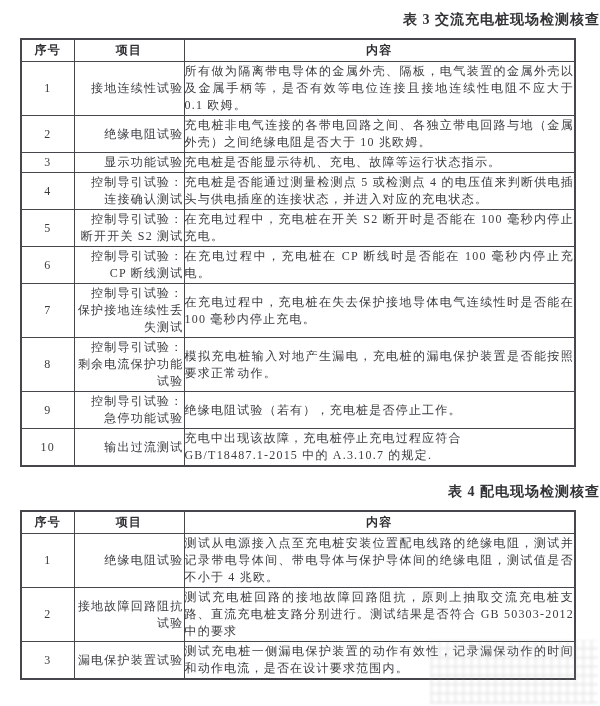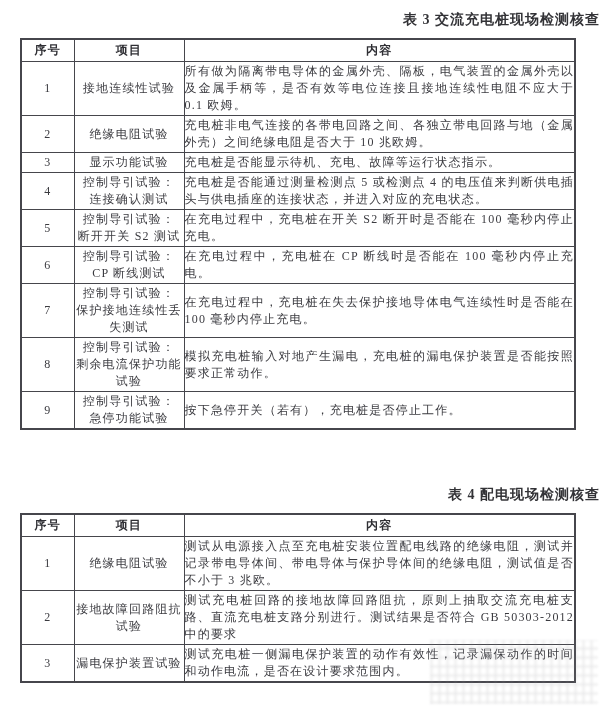--- a/index.html
+++ b/index.html
@@ -17,21 +17,21 @@
     -webkit-font-smoothing: antialiased;
   }
   .doc-title {
     text-align: right;
     font-weight: bold;
     font-size: 14px;
     letter-spacing: 1px;
     color: #333337;
   }
   .title-t3 { padding-top: 11px; }
-  .title-t4 { padding-top: 56px; }
+  .title-t4 { padding-top: 16px; }
   table.sheet {
     border-collapse: collapse;
     table-layout: fixed;
     width: 556px;
     margin: 9px 22px 0 20px;
     border: 2px solid #46464c;
   }
   table.sheet col.c-no   { width: 53px; }
   table.sheet col.c-item { width: 110px; }
   table.sheet th, table.sheet td {
@@ -43,21 +43,21 @@
     letter-spacing: 1.2px;
   }
   table.sheet th {
     font-weight: bold;
     text-align: center;
     color: #2f2f34;
     padding: 2px 4px;
   }
   td.cell-no { text-align: center; }
   td.cell-item {
-    text-align: center;
+    text-align: right;
     white-space: pre-line;
   }
   td.cell-content {
     text-align: justify;
     white-space: pre-line;
     letter-spacing: 1.4px;
   }
   .watermark {
     position: absolute;
     right: 2px;
@@ -133,21 +133,27 @@
     <tr>
       <td class="cell-no">8</td>
       <td class="cell-item">控制导引试验：
 剩余电流保护功能试验</td>
       <td class="cell-content">模拟充电桩输入对地产生漏电，充电桩的漏电保护装置是否能按照要求正常动作。</td>
     </tr>
     <tr>
       <td class="cell-no">9</td>
       <td class="cell-item">控制导引试验：
 急停功能试验</td>
-      <td class="cell-content">按下急停开关（若有），充电桩是否停止工作。</td>
+      <td class="cell-content">绝缘电阻试验（若有），充电桩是否停止工作。</td>
+    </tr>
+    <tr>
+      <td class="cell-no">10</td>
+      <td class="cell-item">输出过流测试</td>
+      <td class="cell-content">充电中出现该故障，充电桩停止充电过程应符合
+GB/T18487.1-2015 中的 A.3.10.7 的规定.</td>
     </tr>
   </tbody>
 </table>
 
 <div class="doc-title title-t4">表 4 配电现场检测核查</div>
 
 <table class="sheet">
   <colgroup>
       <col class="c-no">
       <col class="c-item">
@@ -157,21 +163,21 @@
     <tr>
       <th>序号</th>
       <th>项目</th>
       <th>内容</th>
     </tr>
   </thead>
   <tbody>
     <tr>
       <td class="cell-no">1</td>
       <td class="cell-item">绝缘电阻试验</td>
-      <td class="cell-content">测试从电源接入点至充电桩安装位置配电线路的绝缘电阻，测试并记录带电导体间、带电导体与保护导体间的绝缘电阻，测试值是否不小于 3 兆欧。</td>
+      <td class="cell-content">测试从电源接入点至充电桩安装位置配电线路的绝缘电阻，测试并记录带电导体间、带电导体与保护导体间的绝缘电阻，测试值是否不小于 4 兆欧。</td>
     </tr>
     <tr>
       <td class="cell-no">2</td>
       <td class="cell-item">接地故障回路阻抗试验</td>
       <td class="cell-content">测试充电桩回路的接地故障回路阻抗，原则上抽取交流充电桩支路、直流充电桩支路分别进行。测试结果是否符合 GB 50303-2012 中的要求</td>
     </tr>
     <tr>
       <td class="cell-no">3</td>
       <td class="cell-item">漏电保护装置试验</td>
       <td class="cell-content">测试充电桩一侧漏电保护装置的动作有效性，记录漏保动作的时间和动作电流，是否在设计要求范围内。</td>

